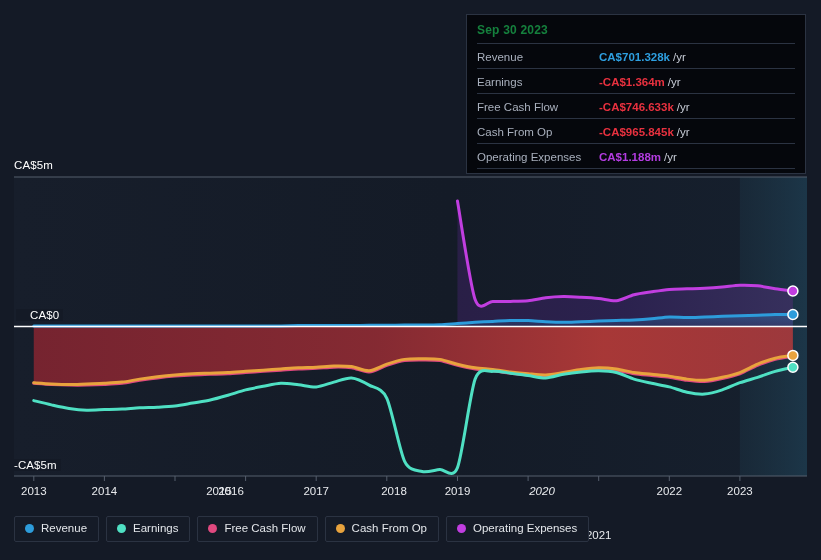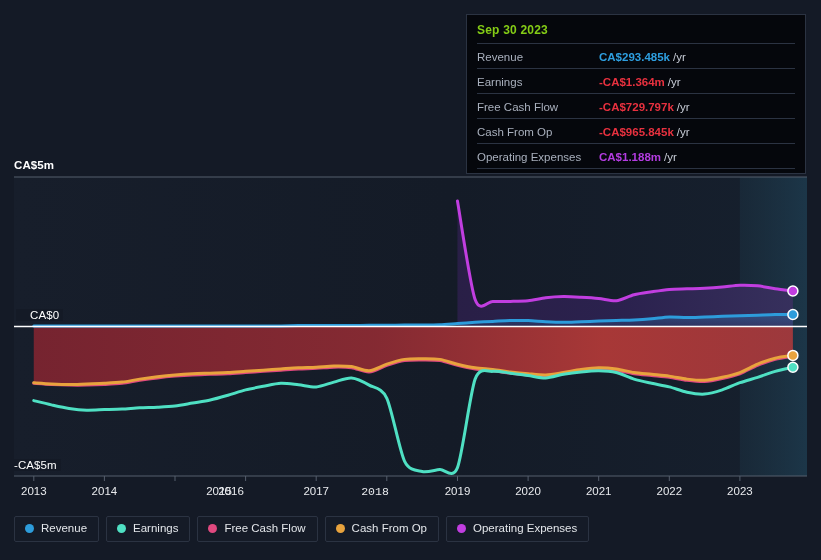--- a/index.html
+++ b/index.html
@@ -30,21 +30,21 @@
   .y-axis-label {
     position: absolute;
     color: #ffffff;
     font-size: 11.5px;
     letter-spacing: .1px;
     white-space: nowrap;
     background: #141a26;
     padding: 0 4px 0 14px;
     z-index: 5;
   }
-  #y-label-top    { left: 0; top: 159px; font-weight: bold; }
+  #y-label-top    { left: 0; top: 159px; }
   #y-label-zero   { left: 16px; top: 309px; }
   #y-label-bottom { left: 0; top: 459px; }
 
   .x-axis-label {
     position: absolute;
     color: #e8eaed;
     font-size: 11.5px;
     text-align: left;
     transform: translateX(-50%);
     white-space: nowrap;
@@ -55,21 +55,21 @@
   #tooltip {
     position: absolute;
     left: 466px; top: 14px;
     width: 340px;
     background: #05070c;
     border: 1px solid #2b3342;
     padding: 6px 10px 4px 10px;
     z-index: 20;
   }
   #tooltip-date {
-    color: #84cc16;
+    color: #15803d;
     font-size: 12px;
     font-weight: bold;
     padding: 2px 0 6px 0;
     letter-spacing: .2px;
   }
   .tt-row {
     display: flex;
     align-items: baseline;
     border-top: 1px solid #2b3342;
     padding: 3px 0 3px 0;
@@ -219,43 +219,43 @@
     <div class="y-axis-label" id="y-label-top">CA$5m</div>
     <div class="y-axis-label" id="y-label-zero">CA$0</div>
     <div class="y-axis-label" id="y-label-bottom">-CA$5m</div>
 
     <div id="x-axis-labels">
         <div class="x-axis-label" style="left: 33.8px;">2013</div>
         <div class="x-axis-label" style="left: 104.4px;">2014</div>
         <div class="x-axis-label" style="left: 175px; margin-left: 44px;">2015</div>
         <div class="x-axis-label" style="left: 231px;">2016</div>
         <div class="x-axis-label" style="left: 316.2px;">2017</div>
-        <div class="x-axis-label" style="left: 375px; font-family: Liberation Mono, monospace;">2018</div>
+        <div class="x-axis-label" style="left: 394px;">2018</div>
         <div class="x-axis-label" style="left: 457.5px;">2019</div>
-        <div class="x-axis-label" style="left: 528px;">2020</div>
-        <div class="x-axis-label" style="left: 598.7px;">2021</div>
+        <div class="x-axis-label" style="left: 542px; font-style: italic;">2020</div>
+        <div class="x-axis-label" style="left: 598.7px; margin-top: 44px;">2021</div>
         <div class="x-axis-label" style="left: 669.3px;">2022</div>
         <div class="x-axis-label" style="left: 739.9px;">2023</div>
       </div>
   </div>
 
   <div id="tooltip">
     <div id="tooltip-date">Sep 30 2023</div>
     <div id="tooltip-rows">
         <div class="tt-row">
           <div class="tt-label">Revenue</div>
-          <div><span class="tt-value v-blue">CA$293.485k</span><span class="tt-unit">/yr</span></div>
+          <div><span class="tt-value v-blue">CA$701.328k</span><span class="tt-unit">/yr</span></div>
         </div>
         <div class="tt-row">
           <div class="tt-label">Earnings</div>
           <div><span class="tt-value v-red">-CA$1.364m</span><span class="tt-unit">/yr</span></div>
         </div>
         <div class="tt-row">
           <div class="tt-label">Free Cash Flow</div>
-          <div><span class="tt-value v-red">-CA$729.797k</span><span class="tt-unit">/yr</span></div>
+          <div><span class="tt-value v-red">-CA$746.633k</span><span class="tt-unit">/yr</span></div>
         </div>
         <div class="tt-row">
           <div class="tt-label">Cash From Op</div>
           <div><span class="tt-value v-red">-CA$965.845k</span><span class="tt-unit">/yr</span></div>
         </div>
         <div class="tt-row">
           <div class="tt-label">Operating Expenses</div>
           <div><span class="tt-value v-purple">CA$1.188m</span><span class="tt-unit">/yr</span></div>
         </div>
         <div style="border-top: 1px solid rgb(43, 51, 66); height: 1px;"></div>

